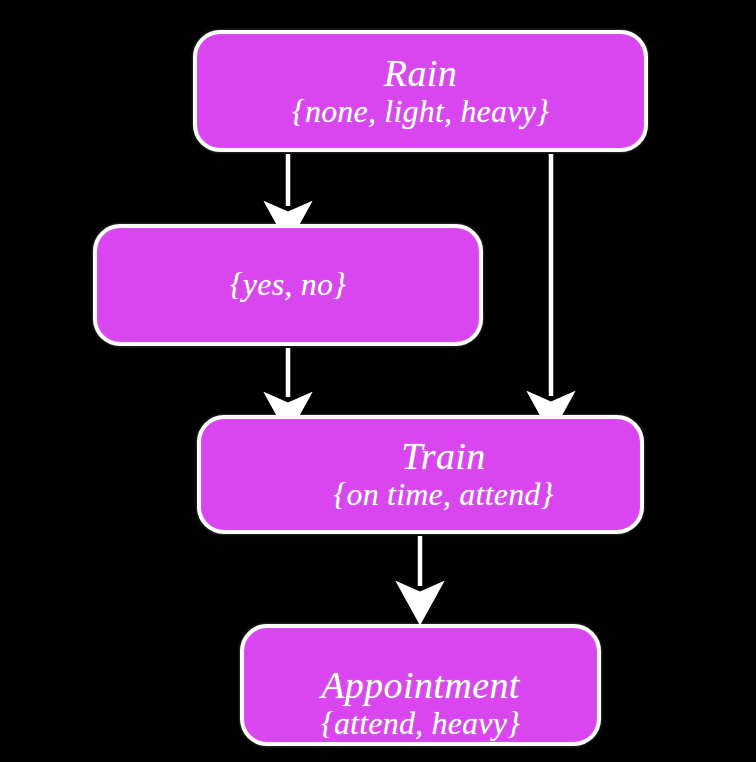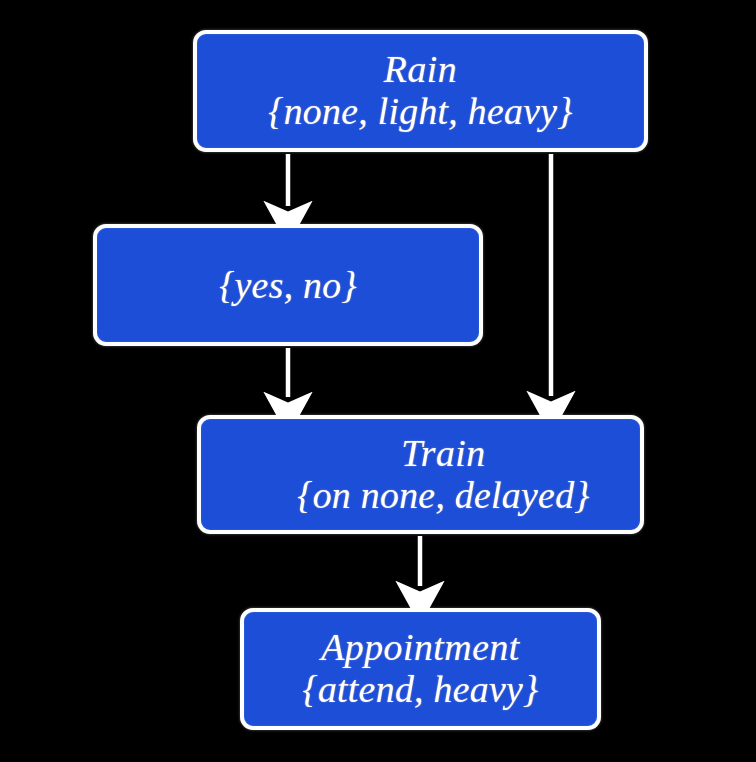--- a/index.html
+++ b/index.html
@@ -24,23 +24,23 @@
     position: absolute;
     left: 0;
     top: 0;
     width: 756px;
     height: 762px;
     pointer-events: none;
   }
   .node {
     position: absolute;
     box-sizing: border-box;
-    background: #1d4ed8;
+    background: #d946ef;
     border: 4px solid #ffffff;
-    border-radius: 13px;
+    border-radius: 27px;
     display: flex;
     flex-direction: column;
     align-items: center;
     justify-content: center;
     color: #ffffff;
     text-align: center;
     
     text-shadow:
       -0.6px 0 0 rgba(120, 150, 210, 0.55),
        0.6px 0 0 rgba(230, 170, 120, 0.45),
@@ -53,32 +53,32 @@
     font-style: italic;
     font-weight: normal;
     font-size: 38px;
     line-height: 1.08;
     letter-spacing: 0.4px;
     white-space: nowrap;
   }
   .node-states {
     font-style: italic;
     font-weight: normal;
-    font-size: 38px;
+    font-size: 32px;
     line-height: 1.12;
     letter-spacing: 0.2px;
     white-space: nowrap;
     margin-top: 0;
   }
 
   
   #node-rain        { left: 193px; top:  30px; width: 455px; height: 122px; }
   #node-maintenance { left:  93px; top: 224px; width: 390px; height: 122px; }
   #node-train       { left: 197px; top: 415px; width: 447px; height: 119px; padding-left: 46px; }
-  #node-appointment { left: 240px; top: 608px; width: 361px; height: 122px; }
+  #node-appointment { left: 240px; top: 624px; width: 361px; height: 122px; justify-content: flex-end; }
 </style>
 </head>
 <body>
 
 <div id="diagram-canvas">
 
   <svg id="edge-layer" viewBox="0 0 756 762" width="756" height="762" xmlns="http://www.w3.org/2000/svg">
     <defs>
       <marker id="arrowhead" markerWidth="10" markerHeight="11" refX="1.2" refY="5.5" orient="auto" markerUnits="strokeWidth">
         <path d="M 0,0 L 10,5.5 L 0,11 L 2.4,5.5 Z" fill="#ffffff"></path>
@@ -98,21 +98,21 @@
     <div class="node-name">Rain</div>
     <div class="node-states">{none, light, heavy}</div>
   </div>
 
   <div class="node" id="node-maintenance">
     <div class="node-states">{yes, no}</div>
   </div>
 
   <div class="node" id="node-train">
     <div class="node-name">Train</div>
-    <div class="node-states">{on none, delayed}</div>
+    <div class="node-states">{on time, attend}</div>
   </div>
 
   <div class="node" id="node-appointment">
     <div class="node-name">Appointment</div>
     <div class="node-states">{attend, heavy}</div>
   </div>
 
 </div>
 
 </body></html>

